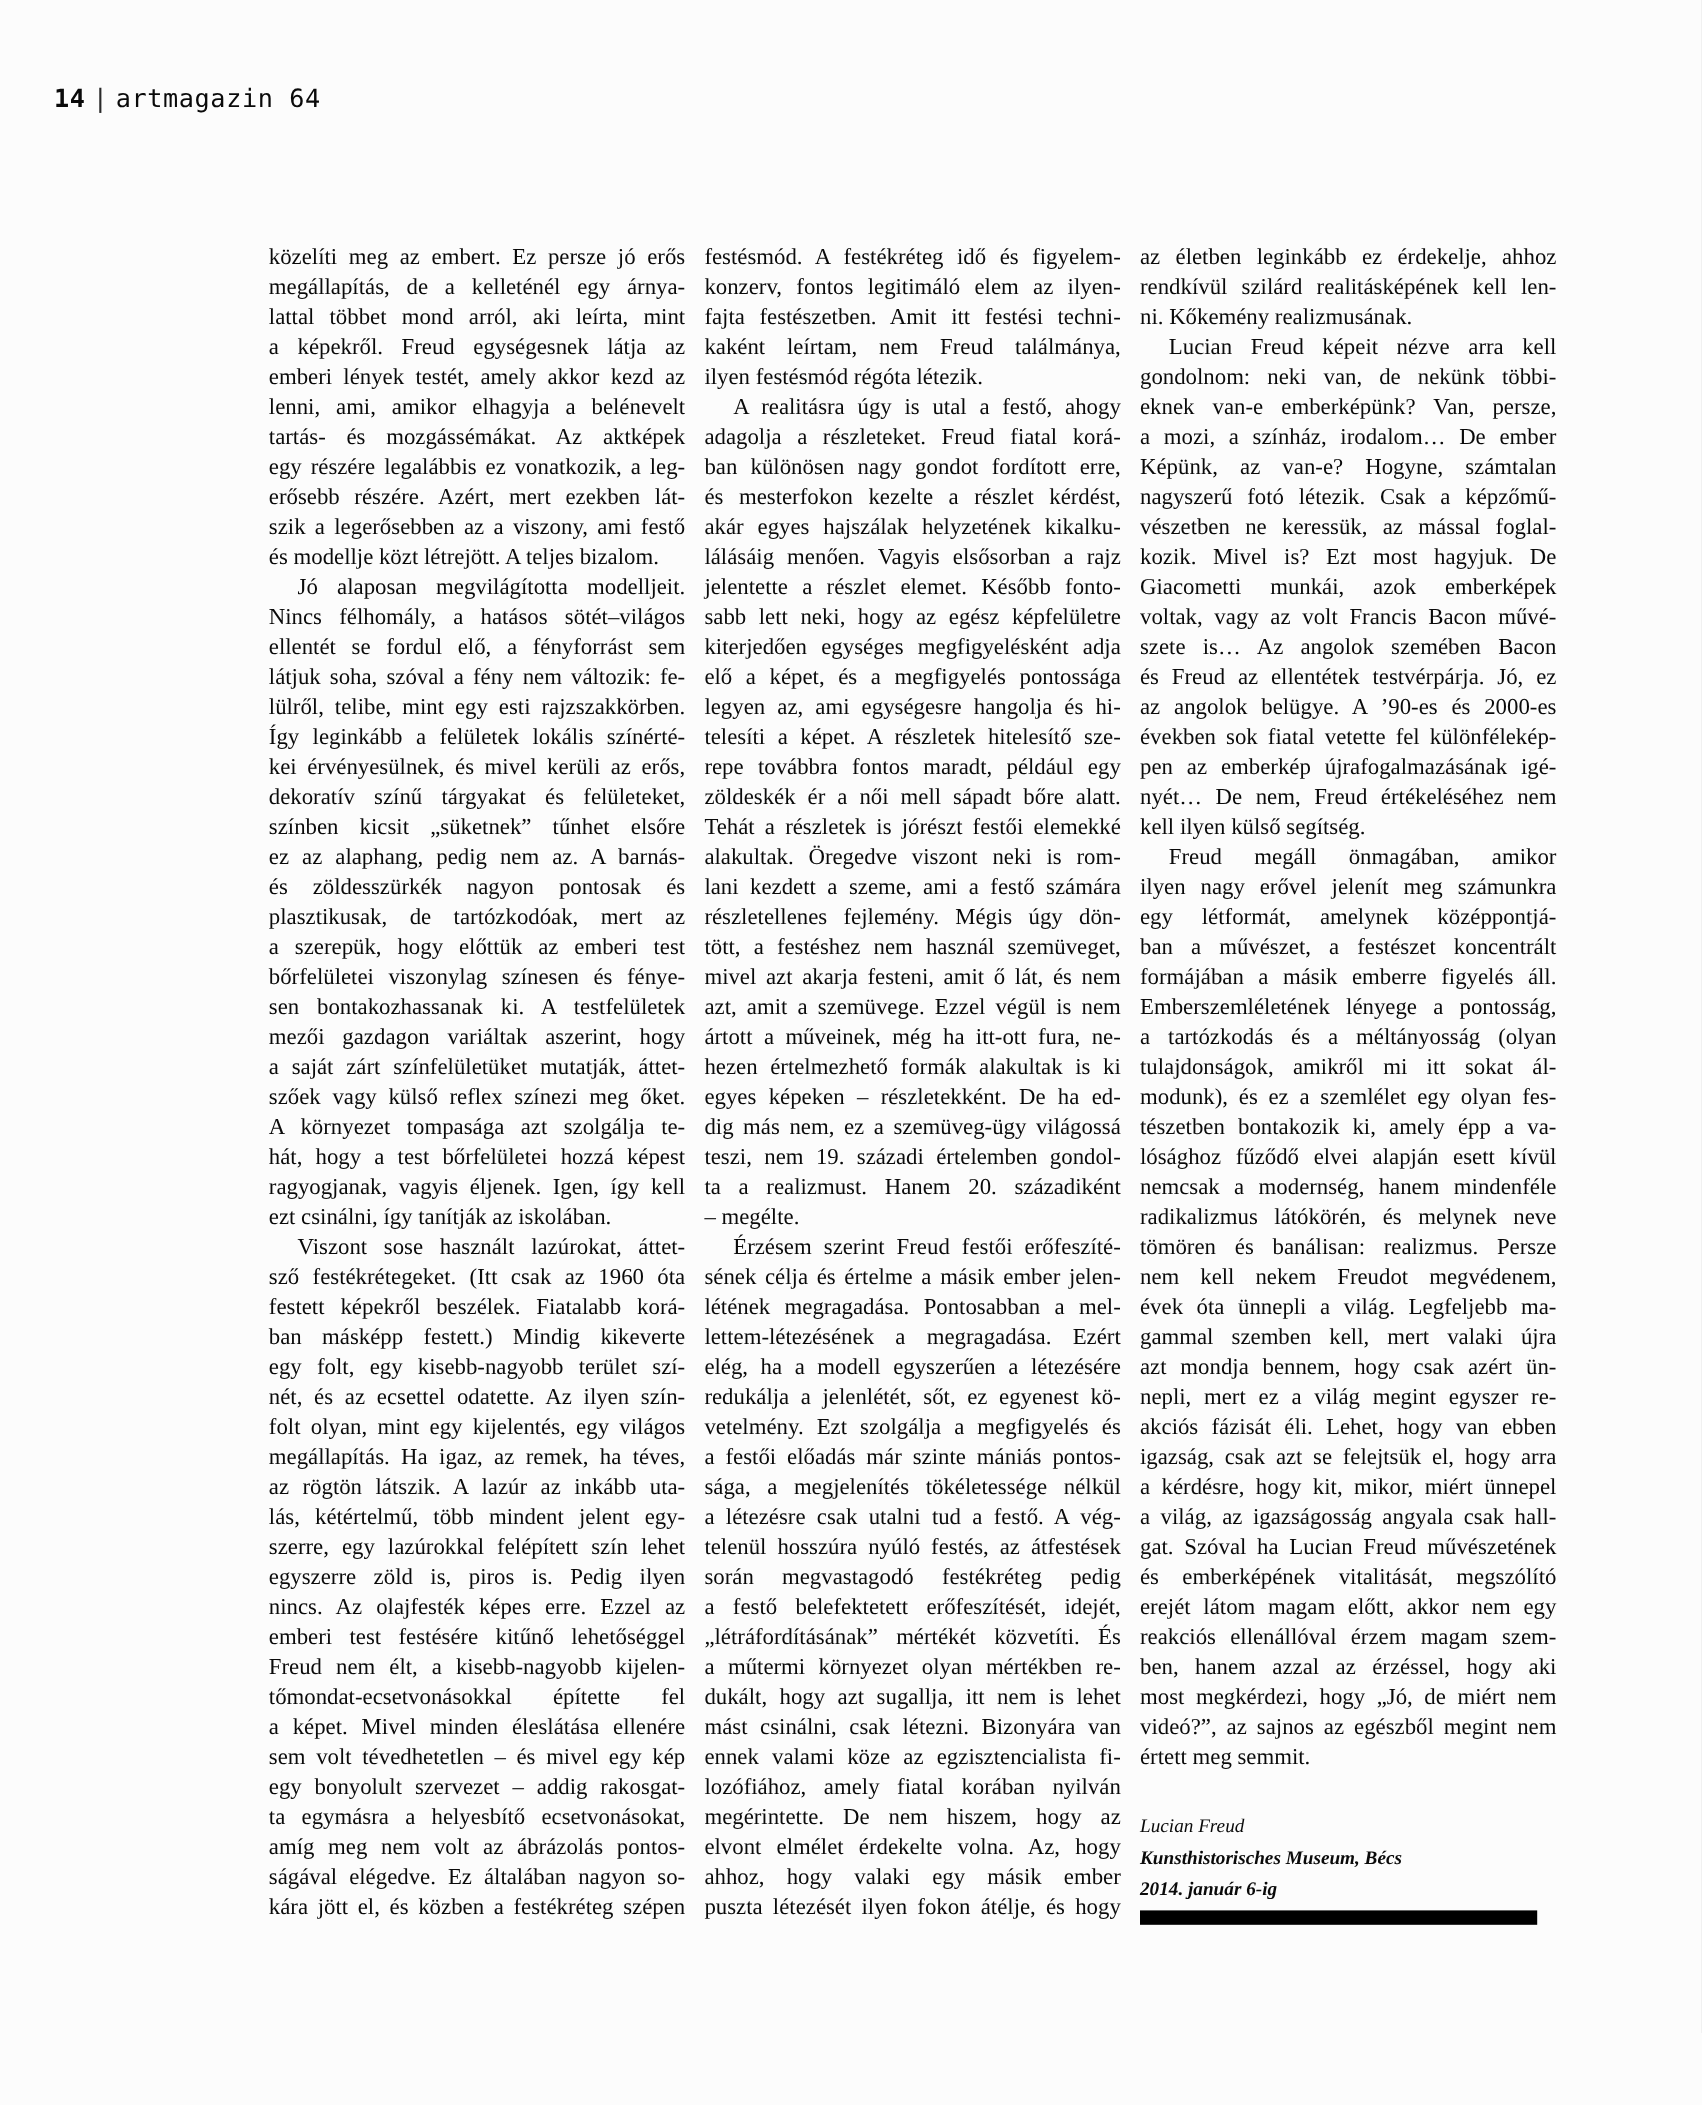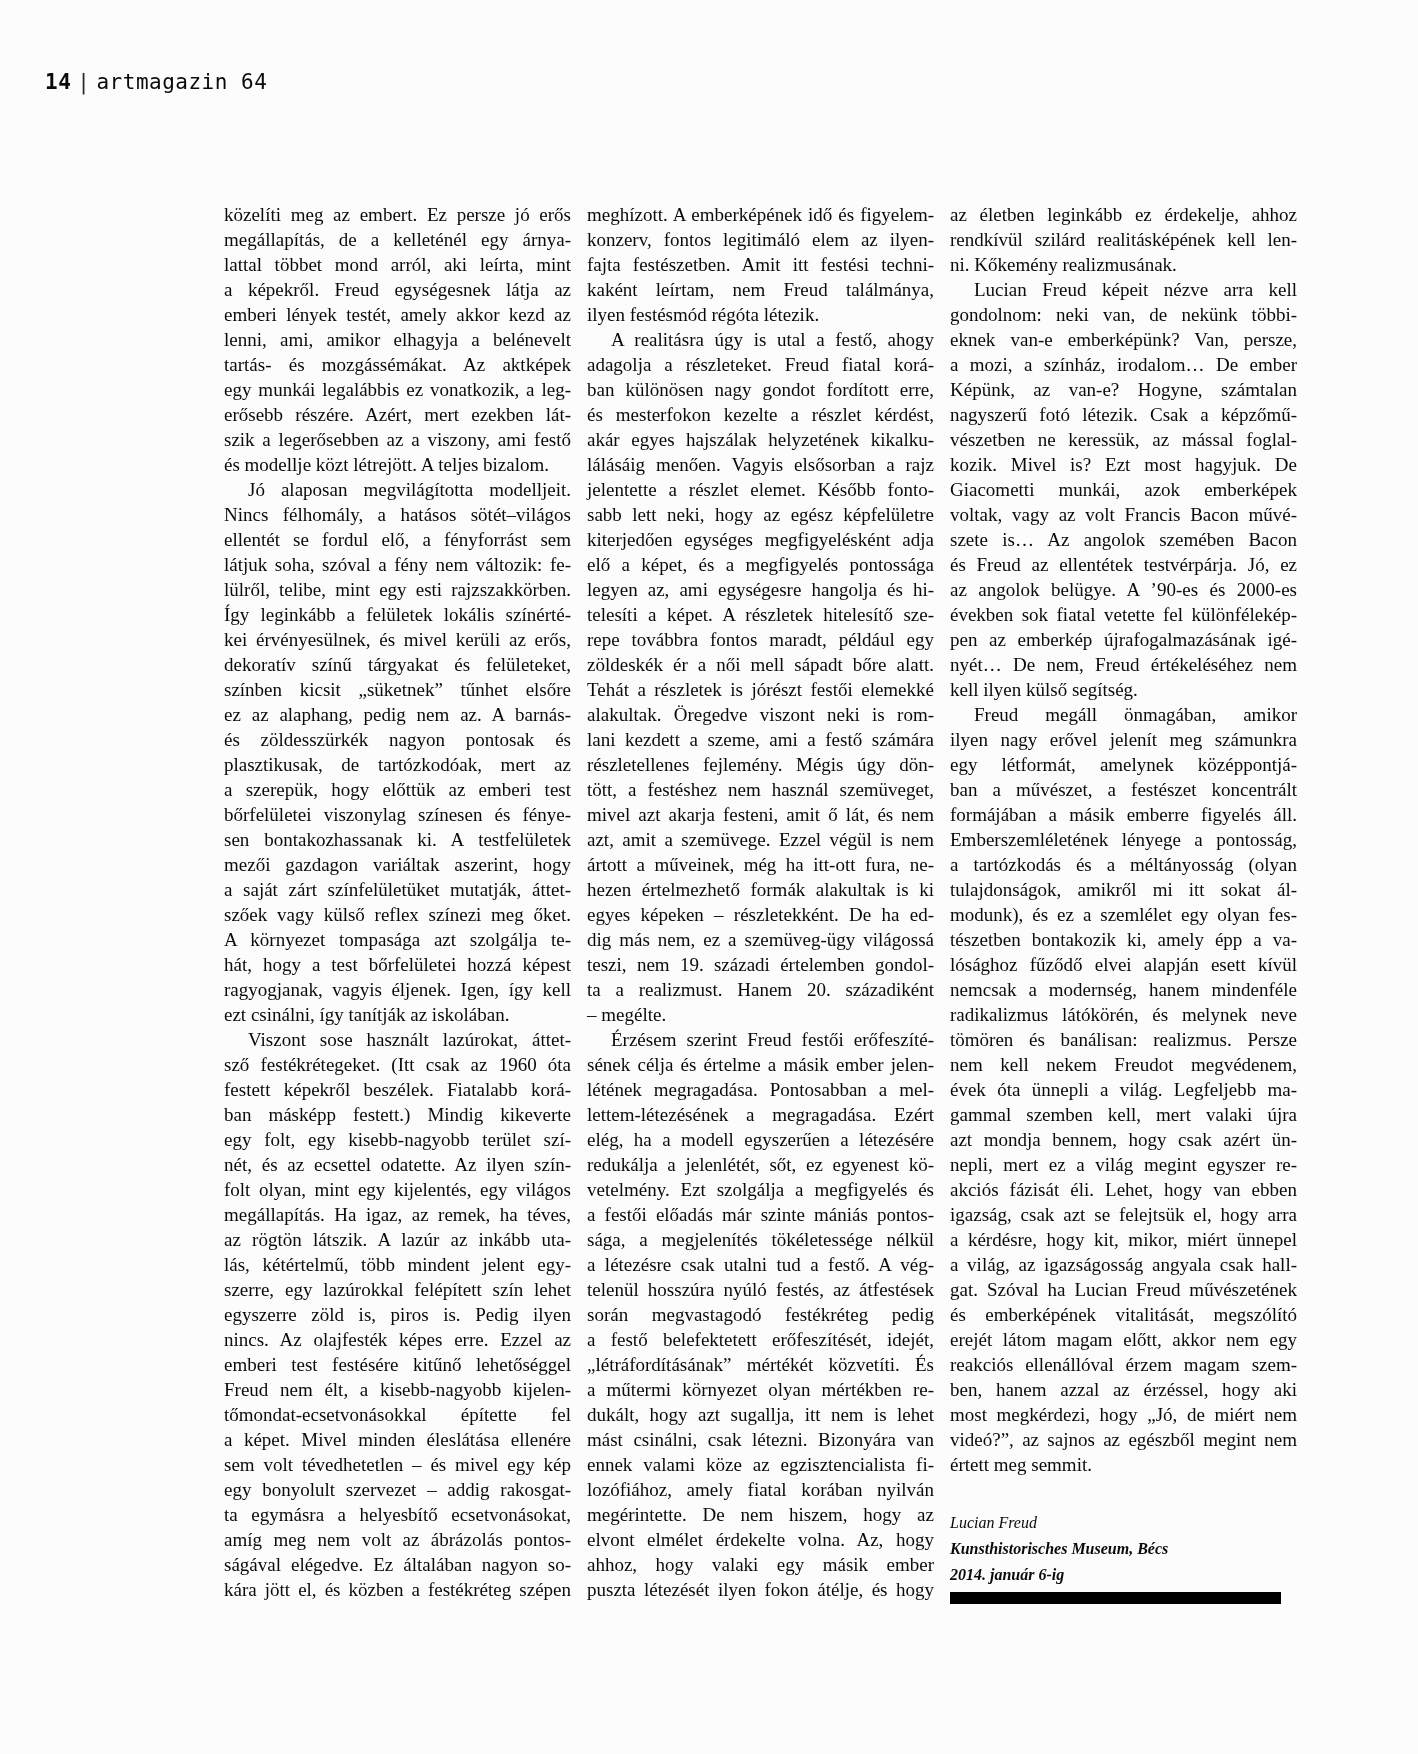--- a/index.html
+++ b/index.html
@@ -70,21 +70,21 @@
     <div class="col">
       <div class="col-paras">
           <div class="para closed">
             <div class="line">közelíti meg az embert. Ez persze jó erős</div>
             <div class="line">megállapítás, de a kelleténél egy árnya-</div>
             <div class="line">lattal többet mond arról, aki leírta, mint</div>
             <div class="line">a képekről. Freud egységesnek látja az</div>
             <div class="line">emberi lények testét, amely akkor kezd az</div>
             <div class="line">lenni, ami, amikor elhagyja a belénevelt</div>
             <div class="line">tartás- és mozgássémákat. Az aktképek</div>
-            <div class="line">egy munkái legalábbis ez vonatkozik, a leg-</div>
+            <div class="line">egy részére legalábbis ez vonatkozik, a leg-</div>
             <div class="line">erősebb részére. Azért, mert ezekben lát-</div>
             <div class="line">szik a legerősebben az a viszony, ami festő</div>
             <div class="line">és modellje közt létrejött. A teljes bizalom.</div>
           </div>
           <div class="para indent closed">
             <div class="line">Jó alaposan megvilágította modelljeit.</div>
             <div class="line">Nincs félhomály, a hatásos sötét–világos</div>
             <div class="line">ellentét se fordul elő, a fényforrást sem</div>
             <div class="line">látjuk soha, szóval a fény nem változik: fe-</div>
             <div class="line">lülről, telibe, mint egy esti rajzszakkörben.</div>
@@ -129,21 +129,21 @@
             <div class="line">ta egymásra a helyesbítő ecsetvonásokat,</div>
             <div class="line">amíg meg nem volt az ábrázolás pontos-</div>
             <div class="line">ságával elégedve. Ez általában nagyon so-</div>
             <div class="line">kára jött el, és közben a festékréteg szépen</div>
           </div>
         </div>
     </div>
     <div class="col">
       <div class="col-paras">
           <div class="para closed">
-            <div class="line">meghízott. A emberképének idő és figyelem-</div>
+            <div class="line">festésmód. A festékréteg idő és figyelem-</div>
             <div class="line">konzerv, fontos legitimáló elem az ilyen-</div>
             <div class="line">fajta festészetben. Amit itt festési techni-</div>
             <div class="line">kaként leírtam, nem Freud találmánya,</div>
             <div class="line">ilyen festésmód régóta létezik.</div>
           </div>
           <div class="para indent closed">
             <div class="line">A realitásra úgy is utal a festő, ahogy</div>
             <div class="line">adagolja a részleteket. Freud fiatal korá-</div>
             <div class="line">ban különösen nagy gondot fordított erre,</div>
             <div class="line">és mesterfokon kezelte a részlet kérdést,</div>

